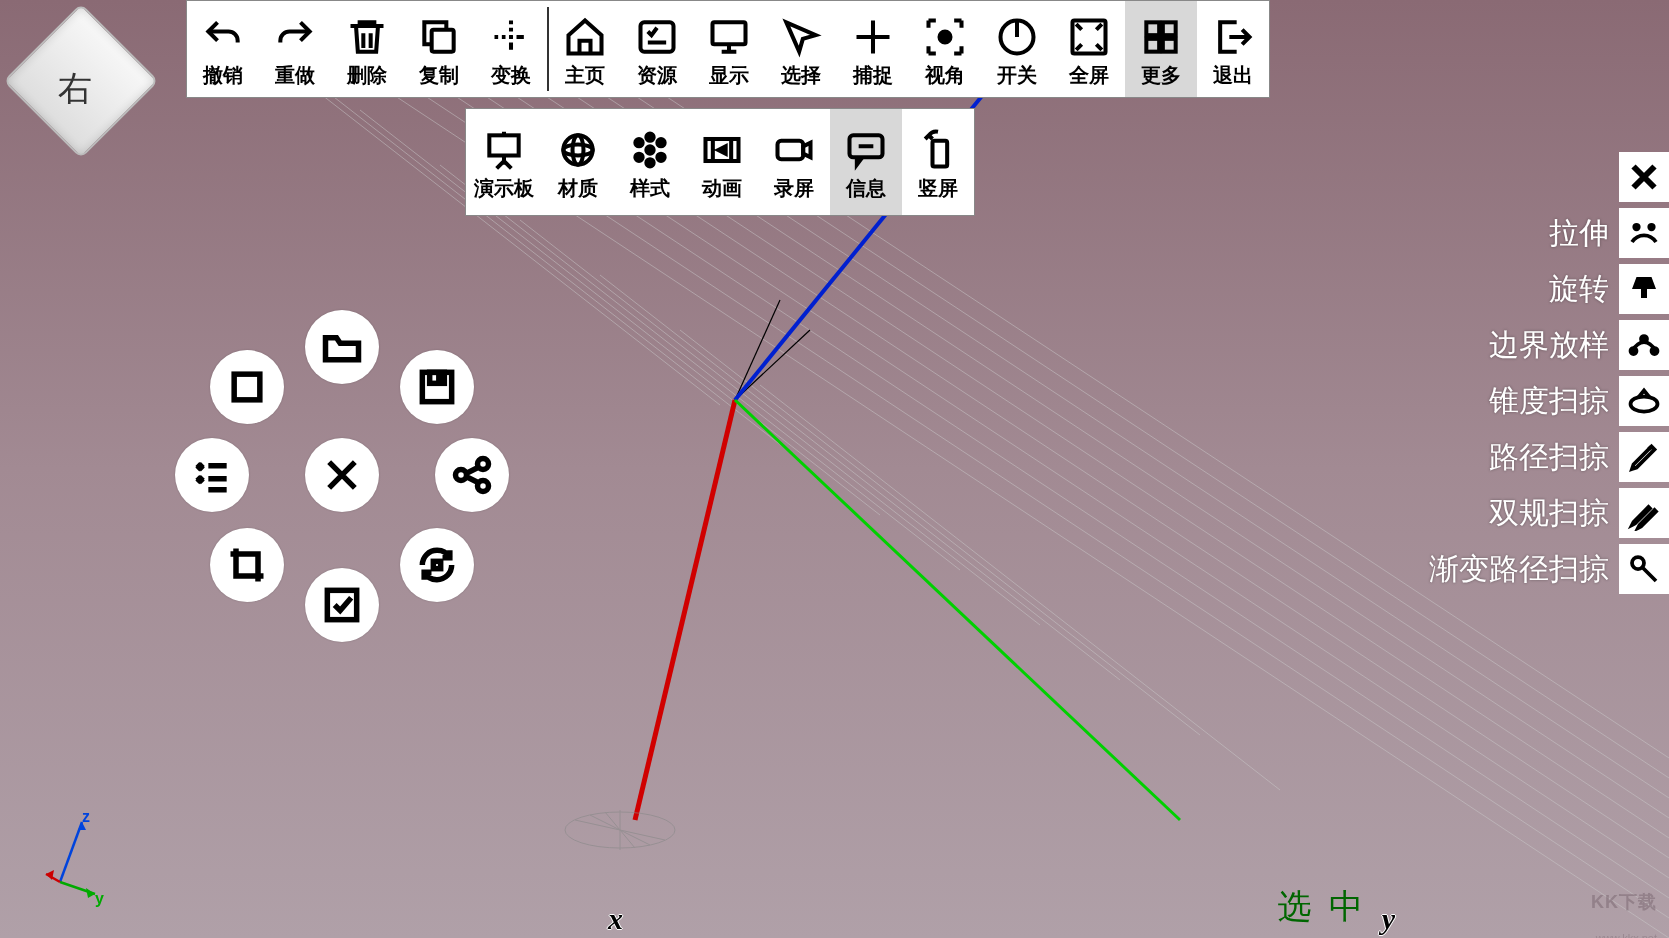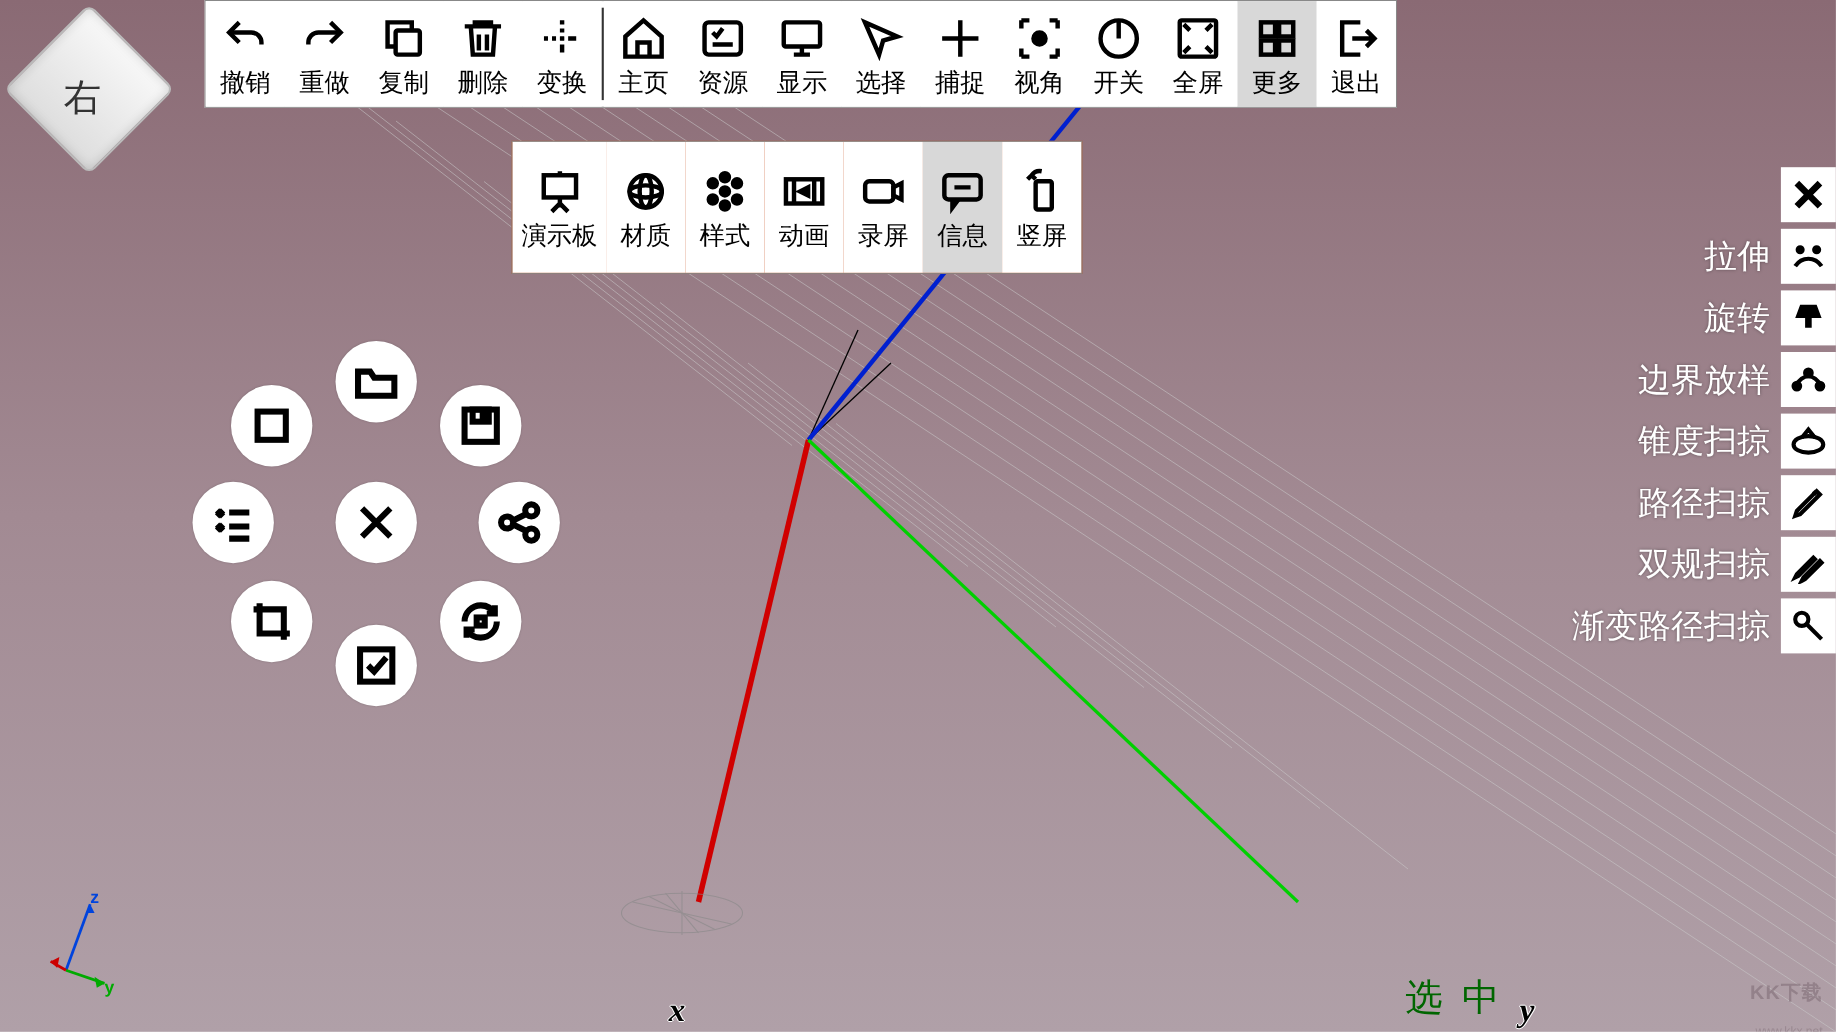--- a/index.html
+++ b/index.html
@@ -39,35 +39,34 @@
   }
   .tb-btn.active { background: #d8d8d8; }
   .tb-btn .icon-wrap {
     height: 50px;
     display: flex;
     align-items: center;
     justify-content: center;
   }
   .tb-btn .icon-wrap svg { width: 44px; height: 44px; stroke: #000; fill: none; stroke-width: 2.2; }
   .tb-label {
-    font-size: 23px;
+    font-size: 20px;
     color: #000;
-    font-weight: 400;
+    font-weight: 700;
   }
 
   
   .sub-toolbar {
     position: absolute;
     top: 108px;
     left: 465px;
     display: flex;
-    background: #c2410c;
+    background: #737373;
     border: 1px solid #888;
-    height: 121px;
-    margin-top: 20px;
+    height: 108px;
   }
 
   
   .view-cube {
     position: absolute;
     top: 8px;
     left: 8px;
     width: 135px;
     height: 135px;
   }
@@ -272,33 +271,33 @@
           <svg viewBox="0 0 24 24">
             <path d="M15 14l5-5-5-5"></path>
             <path d="M20 9H9a5 5 0 00-5 5v1"></path>
           </svg>
         </div>
       <div class="tb-label">重做</div>
     </div>
     <div class="tb-btn">
       <div class="icon-wrap">
           <svg viewBox="0 0 24 24">
+            <path d="M3 6h18M8 6V4h8v2M6 6l1 14h10l1-14M10 10v8M14 10v8"></path>
+          </svg>
+        </div>
+      <div class="tb-label">删除</div>
+    </div>
+    <div class="tb-btn">
+      <div class="icon-wrap">
+          <svg viewBox="0 0 24 24">
             <rect x="8" y="8" width="12" height="12" rx="1"></rect>
             <path d="M16 8V4H4v12h4"></path>
           </svg>
         </div>
       <div class="tb-label">复制</div>
-    </div>
-    <div class="tb-btn">
-      <div class="icon-wrap">
-          <svg viewBox="0 0 24 24">
-            <path d="M3 6h18M8 6V4h8v2M6 6l1 14h10l1-14M10 10v8M14 10v8"></path>
-          </svg>
-        </div>
-      <div class="tb-label">删除</div>
     </div>
     <div class="tb-btn">
       <div class="icon-wrap">
           <svg viewBox="0 0 24 24">
             <path d="M12 3v4M12 17v4M3 12h4M17 12h4M7 12h10M12 7v10" stroke-dasharray="2 2"></path>
           </svg>
         </div>
       <div class="tb-label">变换</div>
     </div>
   </div>

